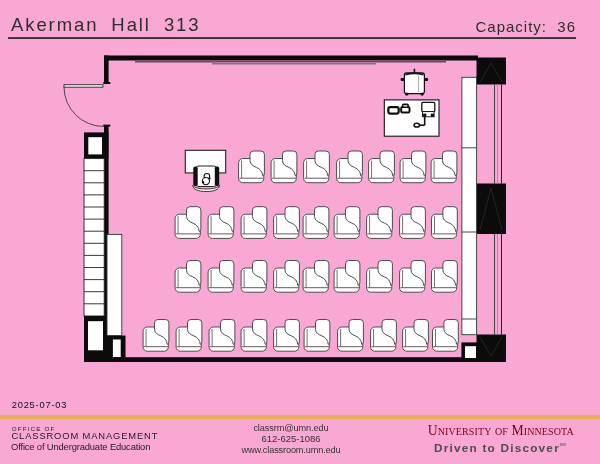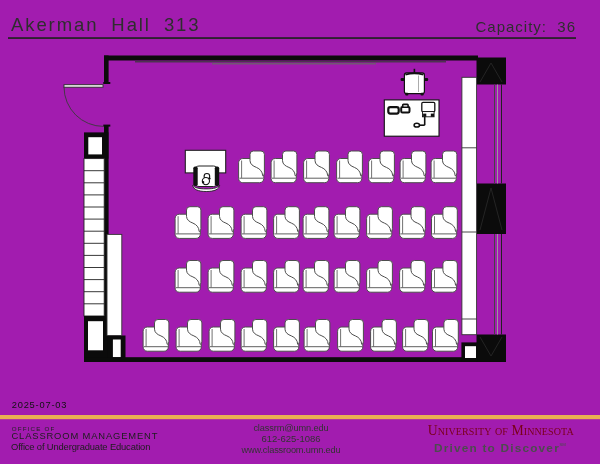--- a/index.html
+++ b/index.html
@@ -1,16 +1,16 @@
 <!DOCTYPE html>
 <html><head>
 <meta charset="utf-8">
 <style>
   html,body{margin:0;padding:0;background:#fff;}
-  #page{position:relative;width:600px;height:464px;background:#a21caf;overflow:hidden;
+  #page{position:relative;width:600px;height:464px;background:#f9a8d4;overflow:hidden;
         font-family:"Liberation Sans",sans-serif;}
   svg{display:block;}
 </style>
 </head>
 <body>
 <div id="page">
 <svg width="600" height="464" viewBox="0 0 600 464" xmlns="http://www.w3.org/2000/svg">
 <defs>
 
 <g id="chair">

